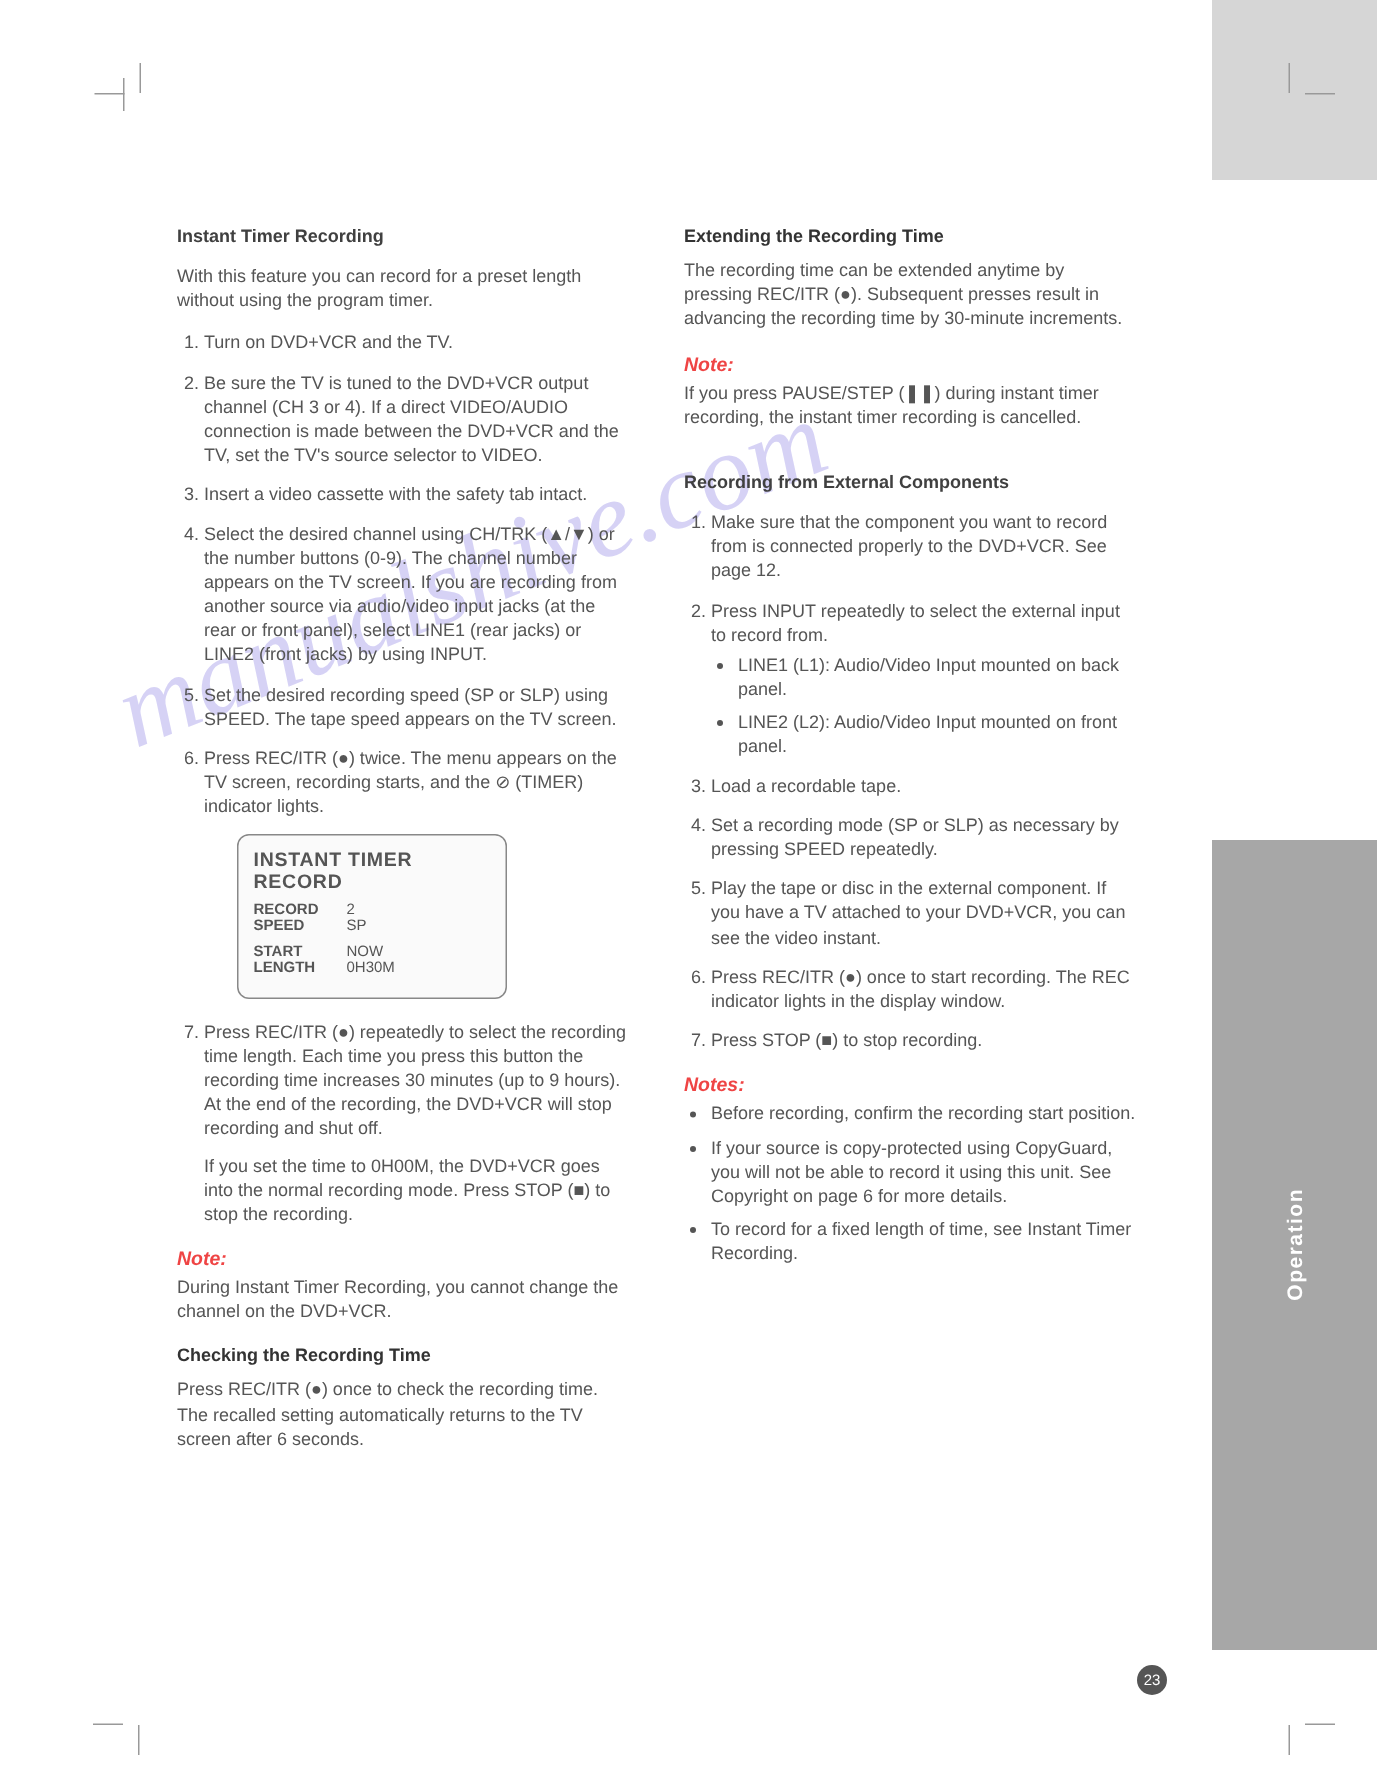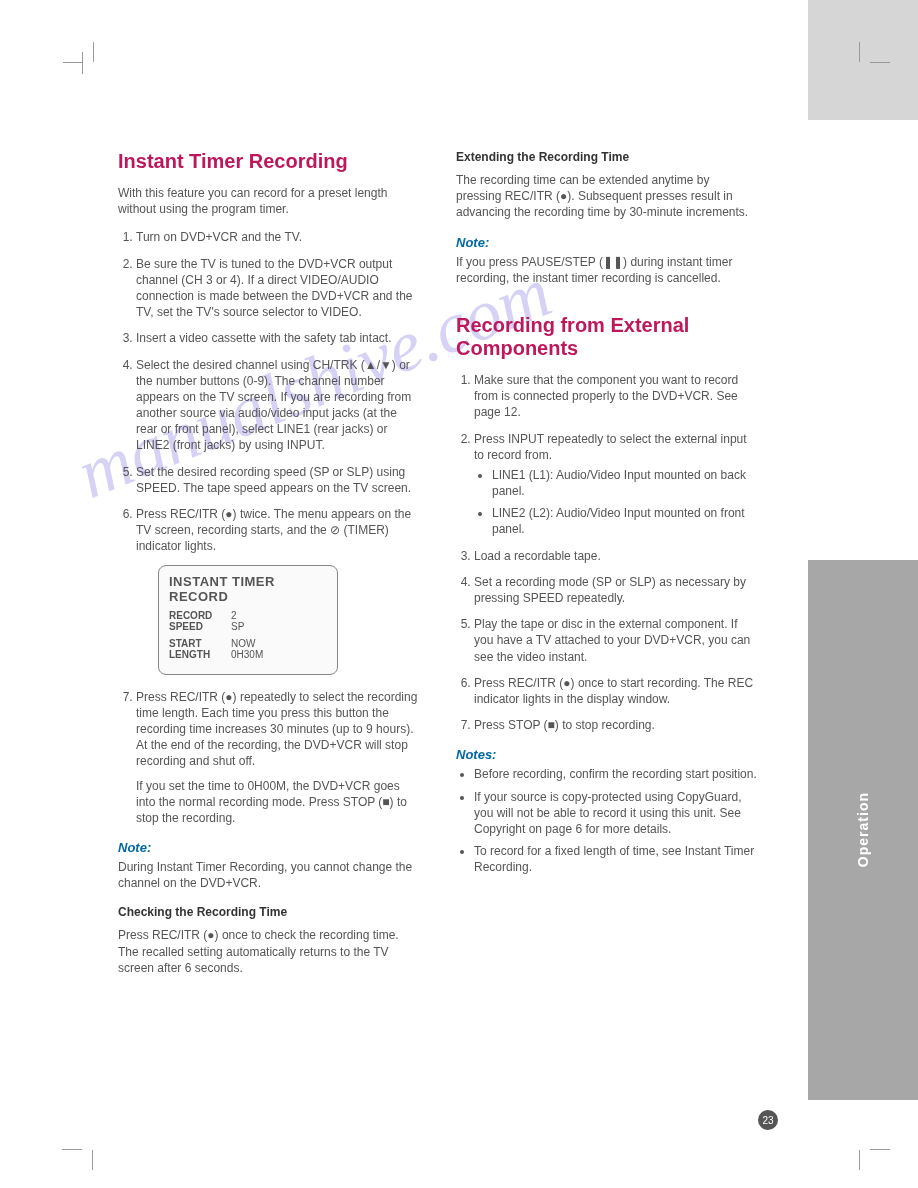--- a/index.html
+++ b/index.html
@@ -58,28 +58,28 @@
 
   .content {
     position: absolute;
     top: 150px;
     left: 118px;
     width: 640px;
     display: flex;
     gap: 36px;
   }
   .col { flex: 1; }
-  h2 { font-size: 20px; font-weight: bold; color: #be185d; margin-bottom: 12px; }
+  h2 { font-size: 12px; font-weight: bold; color: #404040; margin-bottom: 12px; }
   h3 { font-size: 12px; font-weight: bold; color: #333; margin-top: 14px; margin-bottom: 8px; }
   .intro { margin-bottom: 12px; line-height: 1.35; color: #555; }
   ol.steps { list-style: decimal; padding-left: 18px; }
   ol.steps > li { margin-bottom: 10px; line-height: 1.35; color: #555; }
   ul.bullets { list-style: disc; padding-left: 18px; margin-top: 4px; }
   ul.bullets > li { margin-bottom: 6px; line-height: 1.35; color: #555; }
-  .note-label { font-style: italic; font-weight: bold; color: #0369a1; margin-top: 14px; margin-bottom: 4px; font-size: 13px; }
+  .note-label { font-style: italic; font-weight: bold; color: #ef4444; margin-top: 14px; margin-bottom: 4px; font-size: 13px; }
   p.body { line-height: 1.35; color: #555; margin-bottom: 8px; }
 
   .display-box {
     margin: 10px auto 14px 40px;
     width: 180px;
     border: 1px solid #888;
     border-radius: 8px;
     padding: 8px 10px;
     font-size: 10px;
     color: #555;

